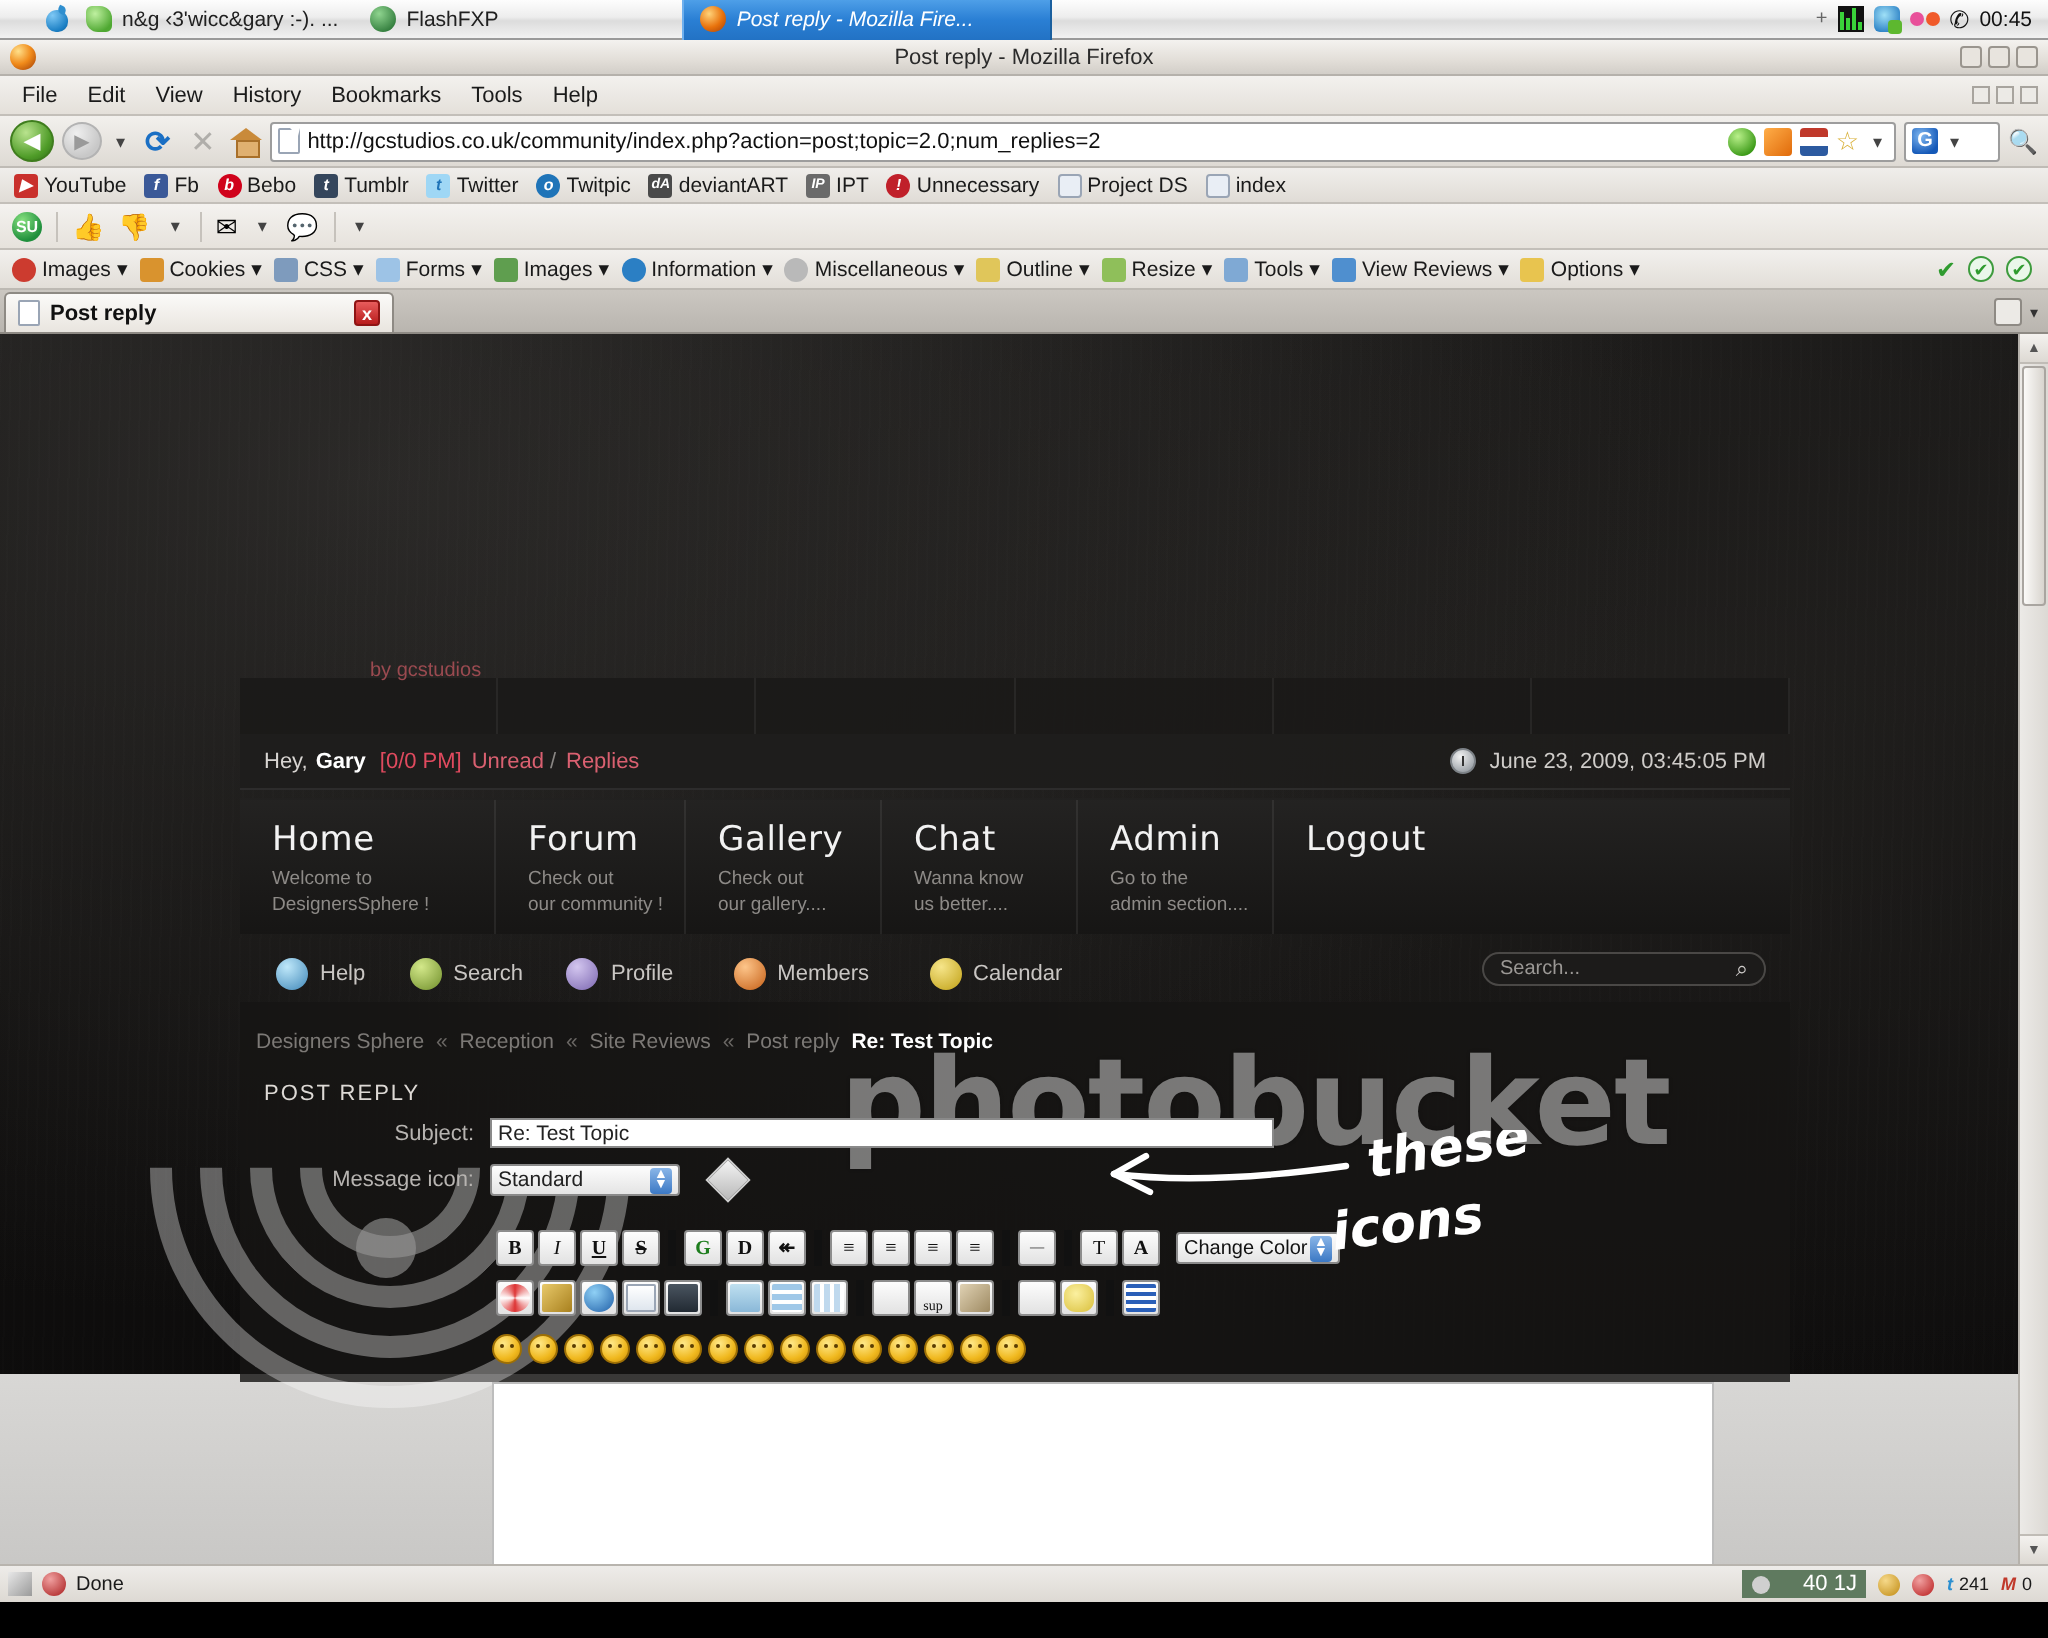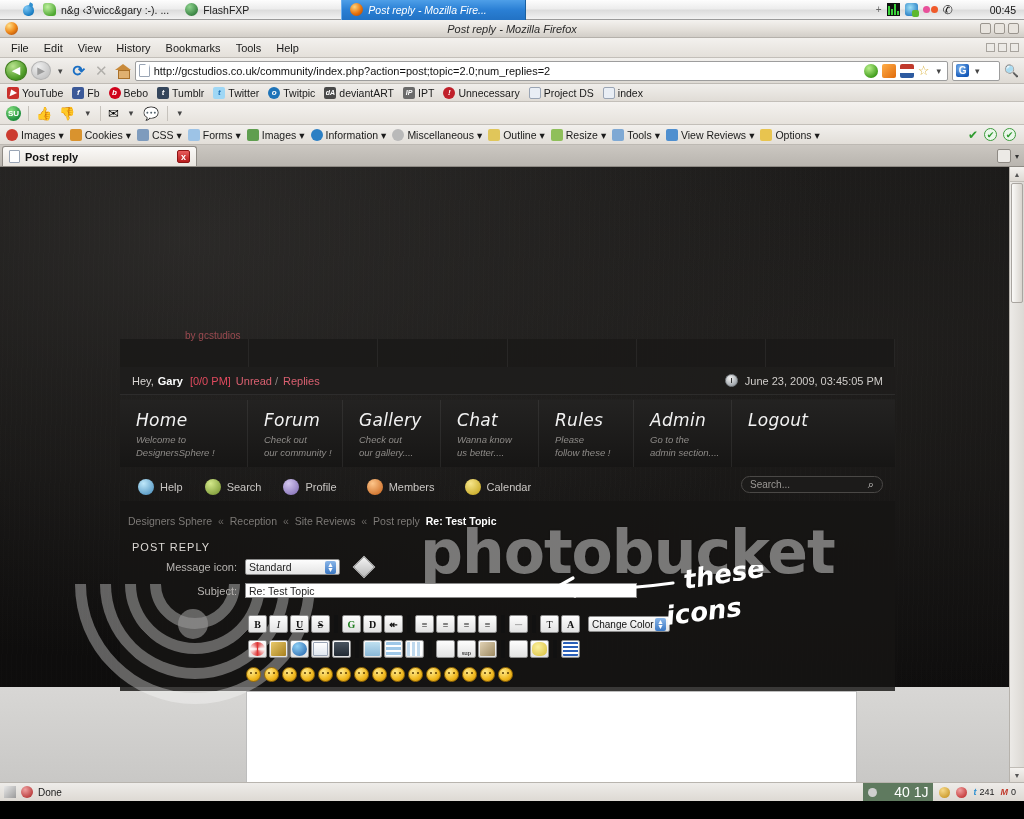--- a/index.html
+++ b/index.html
@@ -44,34 +44,34 @@
   #tb-right { margin-left: auto; display: flex; align-items: center; gap: 5px; padding-right: 8px; }
   .tray-plus { color: #666; font-size: 10px; }
   .tray-sq { width: 13px; height: 13px; position: relative; }
   .tray-bars { background: #111; display: flex; align-items: flex-end; gap: 1px; padding: 1px; }
   .tray-bars i { display: block; width: 2px; background: #3ad23a; }
   .tray-people { background: radial-gradient(circle at 40% 35%, #9fe0f7, #2f84c7 75%); border-radius: 3px; }
   .tray-people::after { content:""; position:absolute; right:-1px; bottom:-1px; width:7px;height:7px; background:#5db82f; border-radius:2px; }
   .tray-dots { display: flex; gap: 1px; align-items: center; }
   .tray-dots i { width: 7px; height: 7px; border-radius: 50%; display: block; }
   .tray-phone { color: #111; font-size: 12px; line-height: 1; }
-  #tb-clock { font-size: 10.5px; color: #111; margin-left: 32px; }
+  #tb-clock { font-size: 10.5px; color: #111; }
 
   
   #ff-window { width: 100%; height: 781px; background: #d6d2cc; display: flex; flex-direction: column; }
 
   #ff-titlebar {
     height: 18px;
     background: linear-gradient(to bottom, #f4f2ef, #e2ded8 60%, #d2cec8);
     border-bottom: 1px solid #b5b1ab;
     display: flex; align-items: center; position: relative;
   }
   #ff-titlebar .tt {
     position: absolute; left: 0; right: 0; text-align: center;
-    font-size: 11px; color: #2b2b2b; font-weight: normal; font-style: italic;
+    font-size: 11px; color: #2b2b2b; font-weight: normal;
   }
   .ff-logo {
     width: 13px; height: 13px; margin-left: 5px; border-radius: 50%; z-index: 2;
     background: radial-gradient(circle at 32% 28%, #ffe08a, #f08a1a 50%, #9d3a06 100%);
   }
   #titlebar-ctrl { margin-left: auto; display: flex; gap: 3px; padding-right: 5px; z-index: 2; }
   #titlebar-ctrl span { width: 11px; height: 11px; border: 1px solid #9a958e; background: #e8e4de; border-radius: 2px; }
 
   #ff-menubar {
     height: 20px; display: flex; align-items: center; gap: 1px; padding-left: 4px;
@@ -251,21 +251,20 @@
   
   #mainnav {
     position: absolute; left: 120px; top: 232px; width: 775px; height: 68px;
     display: flex; z-index: 5;
     background: linear-gradient(to bottom, rgba(36,35,34,.93), rgba(22,21,20,.93));
     border-top: 1px solid rgba(255,255,255,.05);
   }
   #mainnav .item {
     padding: 10px 0 0 16px; border-right: 1px solid rgba(255,255,255,.07);
     min-width: 0;
-    font-style: italic;
   }
   #mainnav .t { font-size: 17px; color: #f2f2f2; font-weight: normal; letter-spacing: .3px; font-family: "DejaVu Sans", sans-serif; }
   #mainnav .s { font-size: 9.5px; color: #8d8a87; line-height: 1.35; margin-top: 4px; white-space: pre-line; }
 
   
   #subnav {
     position: absolute; left: 120px; top: 306px; width: 775px; height: 28px;
     display:flex; align-items:center; gap: 6px; padding-left: 10px; z-index:5;
   }
   #subnav .sn { display:flex; align-items:center; gap:6px; padding: 0 8px; }
@@ -386,21 +385,21 @@
   .sbtn.bot { border-bottom:none; border-top:1px solid #c0bcb6; }
 
   
   #ff-status {
     height: 19px; display:flex; align-items:center; gap: 5px; padding: 0 4px;
     background: linear-gradient(to bottom, #eeece9, #ddd9d3);
     border-top: 1px solid #b8b4ae; font-size: 10px; color: #1a1a1a;
   }
   .st-ico { width: 12px;height:12px;flex:none; }
   #status-right { margin-left:auto; display:flex; align-items:center; gap: 6px; padding-right: 4px; }
-  .st-green { background: #5f7a5f; color: #fff; padding: 1px 5px; display:flex;align-items:center;gap:17px; font-size:14px;}
+  .st-green { background: #5f7a5f; color: #fff; padding: 1px 5px; display:flex;align-items:center;gap:17px; font-size:11px;}
   .st-badge { display:flex;align-items:center;gap:3px; font-size:9px; }
   .circ { width:11px;height:11px;border-radius:50%;display:block; }
 </style>
 </head>
 <body>
 
 <div id="os-taskbar">
   <div class="tb-apple"></div>
   <div class="tb-task">
     <span class="tb-ico ico-msn"></span>
@@ -668,25 +667,20 @@
       <div class="item" style="width:98px">
         <div class="t">Gallery</div>
         <div class="s">Check out
 our gallery....</div>
       </div>
       <div class="item" style="width:98px">
         <div class="t">Chat</div>
         <div class="s">Wanna know
 us better....</div>
       </div>
-      <div class="item" style="width:95px">
-        <div class="t">Rules</div>
-        <div class="s">Please
-follow these !</div>
-      </div>
       <div class="item" style="width:98px">
         <div class="t">Admin</div>
         <div class="s">Go to the
 admin section....</div>
       </div>
       <div class="item" style="flex:1;border-right:none">
         <div class="t">Logout</div>
       </div>
     </div>
 
@@ -725,33 +719,33 @@
       <span>Site Reviews</span>
       <span class="sep">«</span>
       <span>Post reply</span>
       <span class="cur">Re: Test Topic</span>
     </div>
 
     <div id="postreply-h">POST REPLY</div>
 
     <div id="formarea">
       <div class="frow">
+        <span class="flabel">Subject:</span>
+        <span id="subject-input">Re: Test Topic</span>
+      </div>
+      <div class="frow">
         <span class="flabel">Message icon:</span>
         <span id="msgicon-select">
           <span>Standard</span>
           <span class="arrow">
               <span>▲</span>
               <span>▼</span>
             </span>
         </span>
         <span class="icon-preview"></span>
-      </div>
-      <div class="frow">
-        <span class="flabel">Subject:</span>
-        <span id="subject-input">Re: Test Topic</span>
       </div>
     </div>
 
     <div id="bbc1">
       <span class="bbtn" style="font-weight:bold">B</span>
       <span class="bbtn" style="font-style:italic">I</span>
       <span class="bbtn" style="text-decoration:underline;font-weight:bold">U</span>
       <span class="bbtn" style="text-decoration:line-through;font-weight:bold">S</span>
       <span class="bbsep"></span>
       <span class="bbtn" style="color:#1d7d1d;font-weight:bold">G</span>

